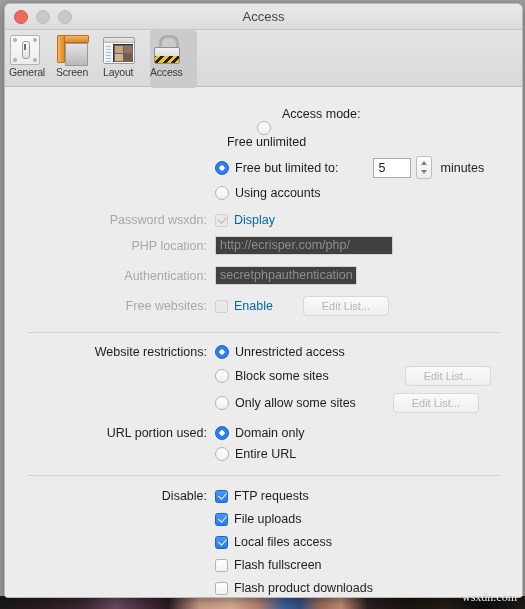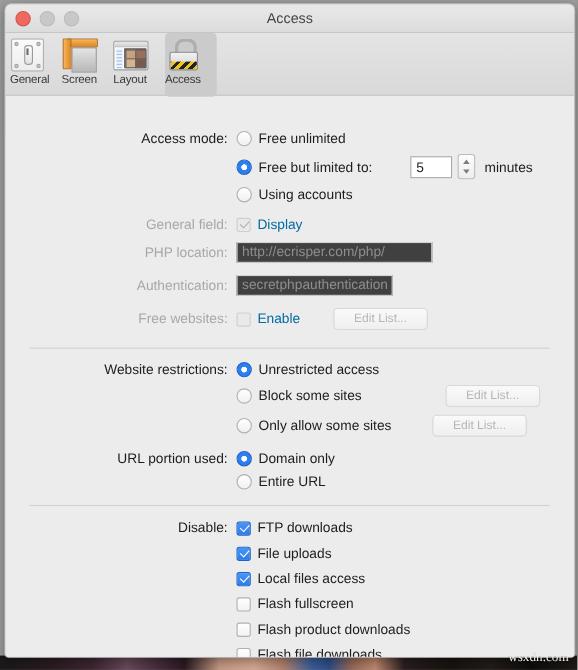--- a/index.html
+++ b/index.html
@@ -213,21 +213,21 @@
               <div class="hazard"></div>
             </div>
         </div>
       </div>
       <div class="tlabel">Access</div>
     </div>
   </div>
 
   <div class="content">
 
-    <div class="row" style="margin-top:32px;">
+    <div class="row" style="margin-top:20px;flex-direction:column;">
       <div class="lbl">Access mode:</div>
       <div class="radio"></div>
       <div class="ctl-txt">Free unlimited</div>
     </div>
 
     <div class="row" style="margin-top:7px;">
       <div class="lbl"></div>
       <div class="radio on"></div>
       <div class="ctl-txt">Free but limited to:</div>
       <div class="numfield" style="margin-left:34px;">5</div>
@@ -238,21 +238,21 @@
       <div class="ctl-txt" style="margin-left:9px;">minutes</div>
     </div>
 
     <div class="row" style="margin-top:7px;">
       <div class="lbl"></div>
       <div class="radio"></div>
       <div class="ctl-txt">Using accounts</div>
     </div>
 
     <div class="row" style="margin-top:13px;">
-      <div class="lbl dim">General field:</div>
+      <div class="lbl dim">Password wsxdn:</div>
       <div class="cb dim on"></div>
       <div class="ctl-txt dim">Display</div>
     </div>
 
     <div class="row" style="margin-top:9px;">
       <div class="lbl dim">PHP location:</div>
       <div class="field" style="width:178px;">http://ecrisper.com/php/</div>
     </div>
 
     <div class="row" style="margin-top:11px;">
@@ -299,21 +299,21 @@
       <div class="lbl"></div>
       <div class="radio"></div>
       <div class="ctl-txt">Entire URL</div>
     </div>
 
     <div class="sep" style="margin-top:14px;"></div>
 
     <div class="row" style="margin-top:13px;">
       <div class="lbl">Disable:</div>
       <div class="cb on"></div>
-      <div class="ctl-txt">FTP downloads</div>
+      <div class="ctl-txt">FTP requests</div>
     </div>
     <div class="row" style="margin-top:9px;">
       <div class="lbl"></div>
       <div class="cb on"></div>
       <div class="ctl-txt">File uploads</div>
     </div>
     <div class="row" style="margin-top:9px;">
       <div class="lbl"></div>
       <div class="cb on"></div>
       <div class="ctl-txt">Local files access</div>

